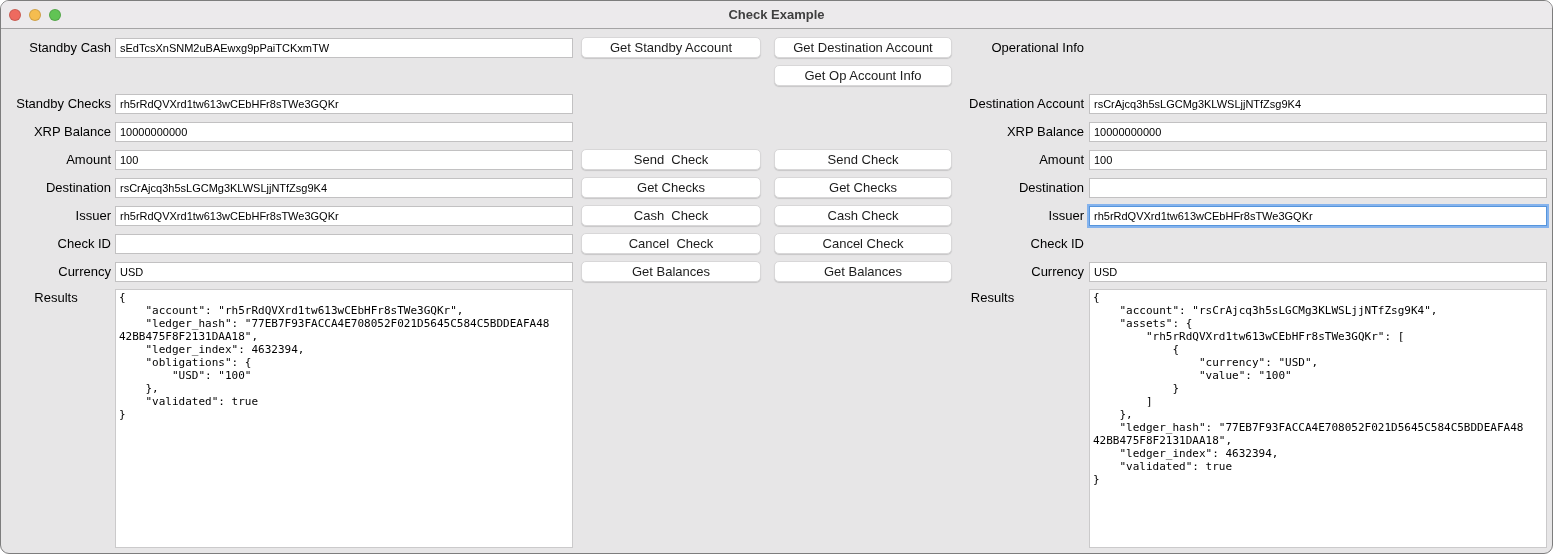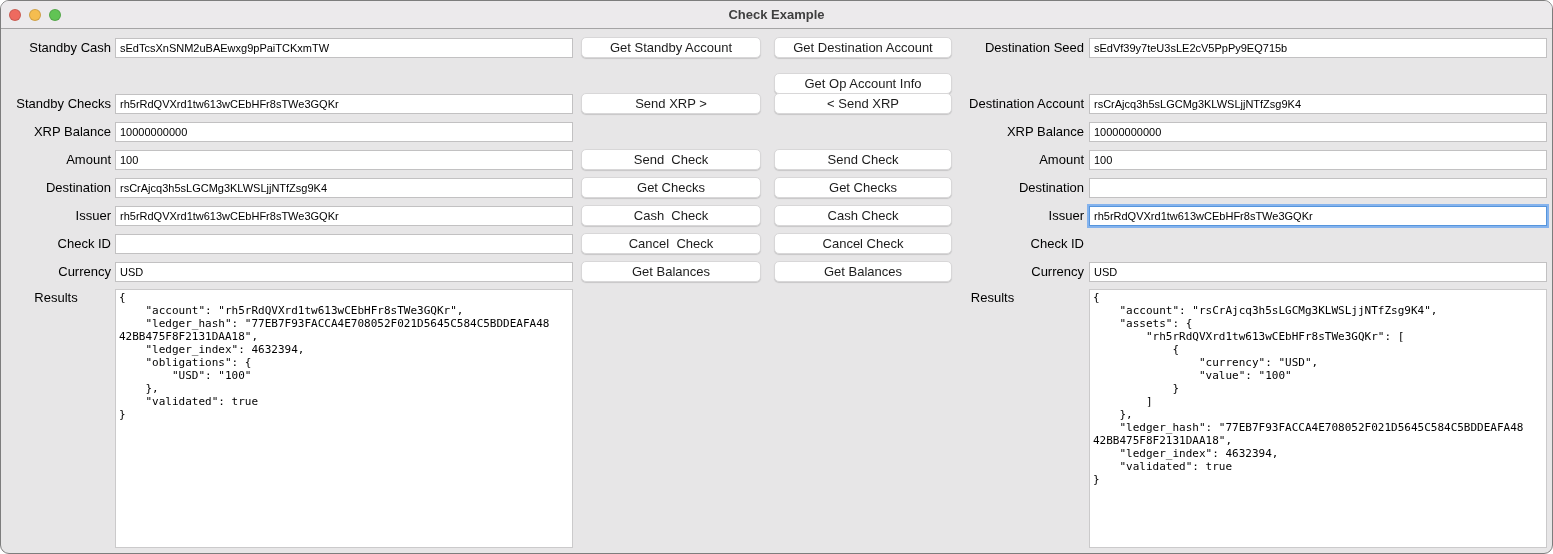--- a/index.html
+++ b/index.html
@@ -118,47 +118,44 @@
     "ledger_hash": "77EB7F93FACCA4E708052F021D5645C584C5BDDEAFA48
 42BB475F8F2131DAA18",
     "ledger_index": 4632394,
     "obligations": {
         "USD": "100"
     },
     "validated": true
 }</div>
 
     <div class="btn btn1" style="top:8px">Get Standby Account</div>
-    <div class="btn btn1" style="top:64px">Send XRP &gt;</div>
     <div class="btn btn1" style="top:120px">Send  Check</div>
     <div class="btn btn1" style="top:148px">Get Checks</div>
     <div class="btn btn1" style="top:176px">Cash  Check</div>
     <div class="btn btn1" style="top:204px">Cancel  Check</div>
     <div class="btn btn1" style="top:232px">Get Balances</div>
 
     <div class="btn btn2" style="top:8px">Get Destination Account</div>
-    <div class="btn btn2" style="top:44px">Get Op Account Info</div>
-    <div class="btn btn2" style="top:64px">&lt; Send XRP</div>
+    <div class="btn btn2" style="top:36px">Get Op Account Info</div>
     <div class="btn btn2" style="top:120px">Send Check</div>
     <div class="btn btn2" style="top:148px">Get Checks</div>
     <div class="btn btn2" style="top:176px">Cash Check</div>
     <div class="btn btn2" style="top:204px">Cancel Check</div>
     <div class="btn btn2" style="top:232px">Get Balances</div>
 
-    <div class="lbl lblR" style="top:9px">Destination Seed</div>
+    <div class="lbl lblR" style="top:9px">Operational Info</div>
     <div class="lbl lblR" style="top:65px">Destination Account</div>
     <div class="lbl lblR" style="top:93px">XRP Balance</div>
     <div class="lbl lblR" style="top:121px">Amount</div>
     <div class="lbl lblR" style="top:149px">Destination</div>
     <div class="lbl lblR" style="top:177px">Issuer</div>
     <div class="lbl lblR" style="top:205px">Check ID</div>
     <div class="lbl lblR" style="top:233px">Currency</div>
     <div class="lbl lblR top" style="top:261px">Results</div>
 
-    <input class="fld fldR" style="top: 9px;" value="sEdVf39y7teU3sLE2cV5PpPy9EQ715b">
     <input class="fld fldR" style="top: 65px;" value="rsCrAjcq3h5sLGCMg3KLWSLjjNTfZsg9K4">
     <input class="fld fldR" style="top: 93px;" value="10000000000">
     <input class="fld fldR" style="top: 121px;" value="100">
     <input class="fld fldR" style="top: 149px;" value="">
     <input class="fld fldR focus" style="top: 177px;" value="rh5rRdQVXrd1tw613wCEbHFr8sTWe3GQKr">
     <input class="fld fldR" style="top: 233px;" value="USD">
     <div class="results resultsR">{
     "account": "rsCrAjcq3h5sLGCMg3KLWSLjjNTfZsg9K4",
     "assets": {
         "rh5rRdQVXrd1tw613wCEbHFr8sTWe3GQKr": [

